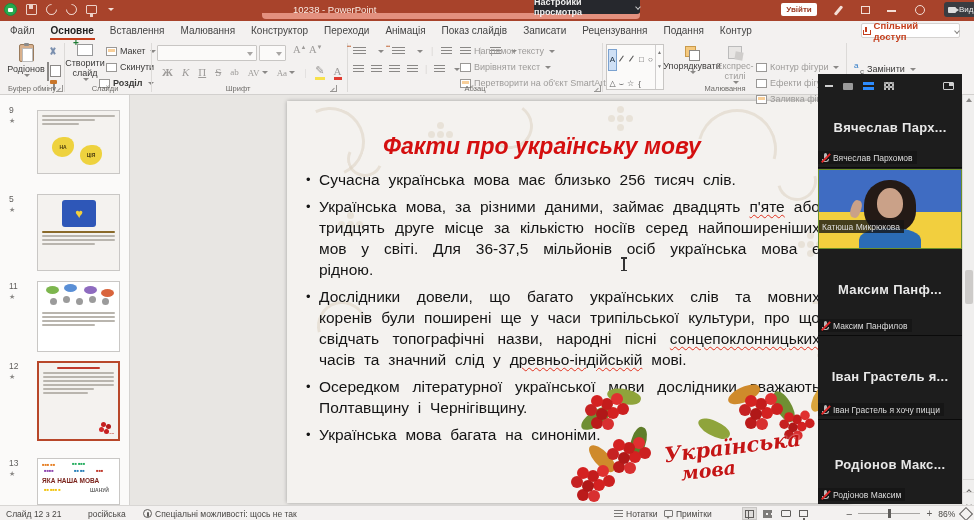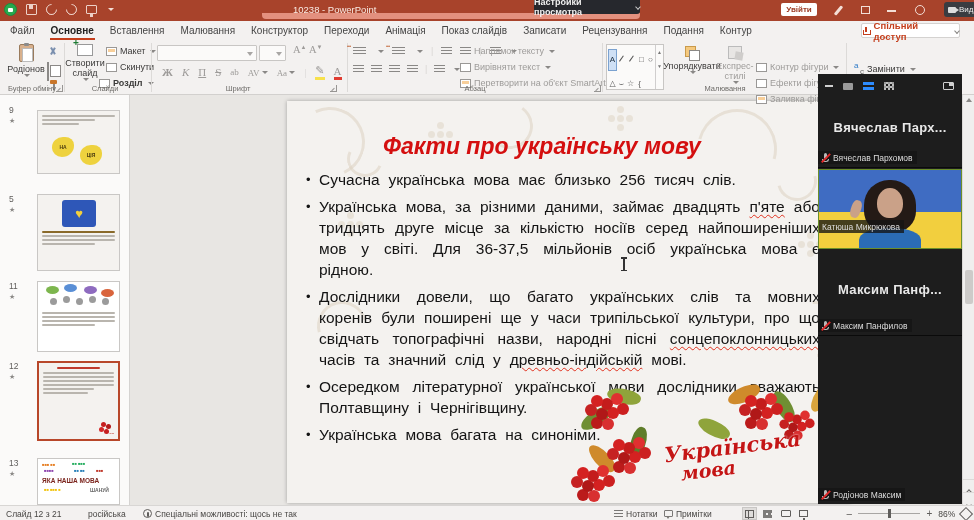--- a/index.html
+++ b/index.html
@@ -558,22 +558,32 @@
     <div class="tile" style="top:176px; height:86px;">
       <span class="tname" style="top:32px;">Максим Панф...</span>
       <span class="tlabel">
         <span class="mic">
             <i></i>
           </span>
         <span>Максим Панфилов</span>
       </span>
     </div>
 
+    <div class="tile" style="top:263px; height:83px;">
+      <span class="tname" style="top:32px;">Іван Грастель я...</span>
+      <span class="tlabel">
+        <span class="mic">
+            <i></i>
+          </span>
+        <span>Іван Грастель я хочу пицци</span>
+      </span>
+    </div>
 
     <div class="tile" style="top:347px; height:83px; border-bottom:none;">
+      <span class="tname" style="top:36px;">Родіонов Макс...</span>
       <span class="tlabel">
         <span class="mic">
             <i></i>
           </span>
         <span>Родіонов Максим</span>
       </span>
     </div>
   </div>
 
   <div class="statusbar">

